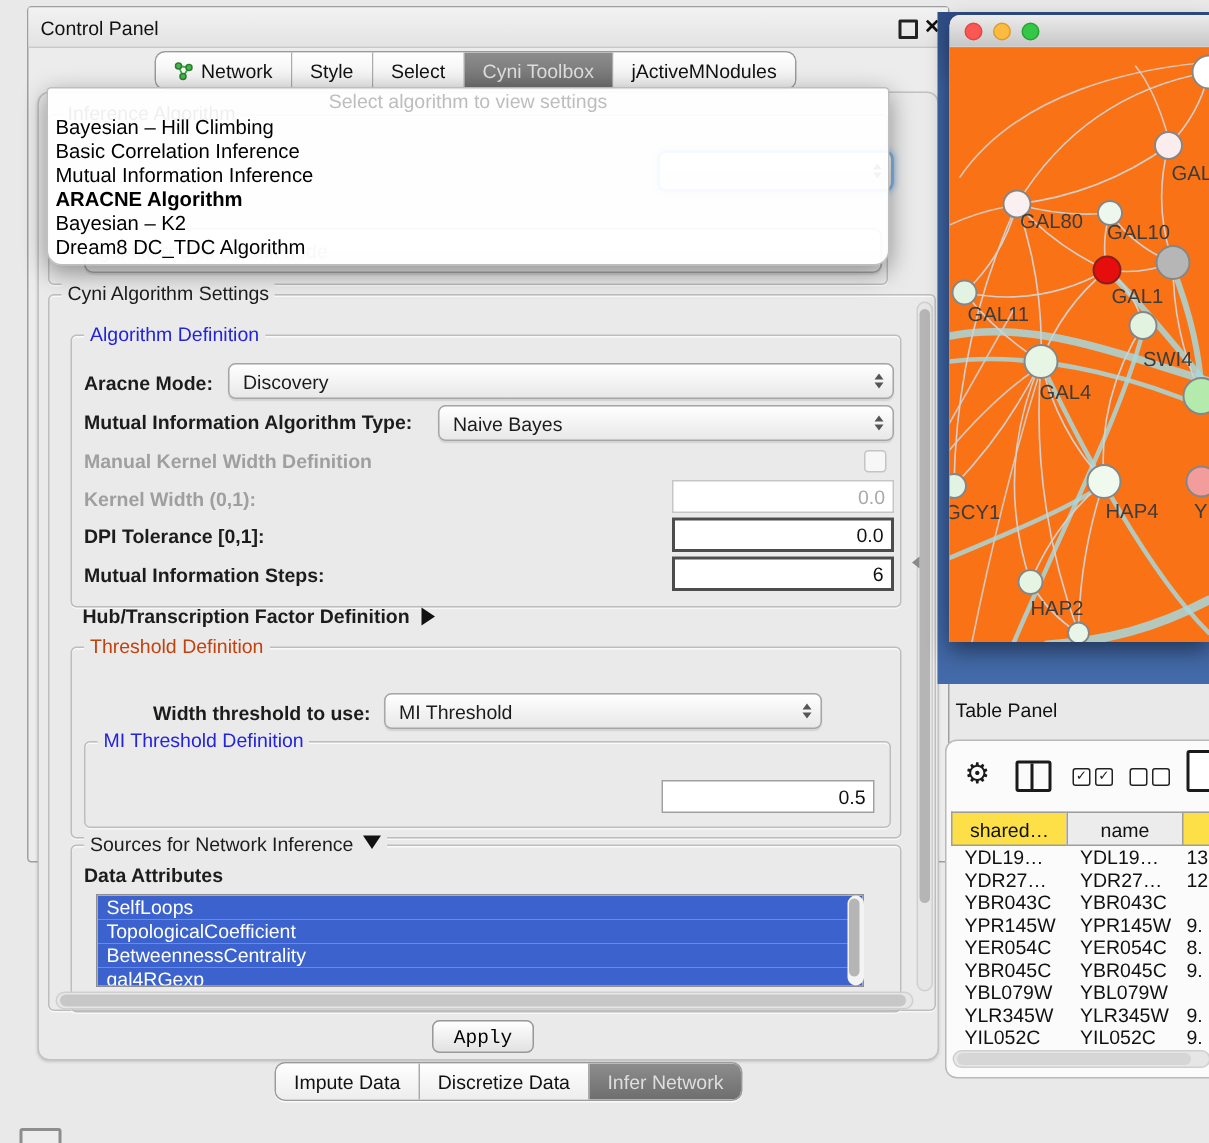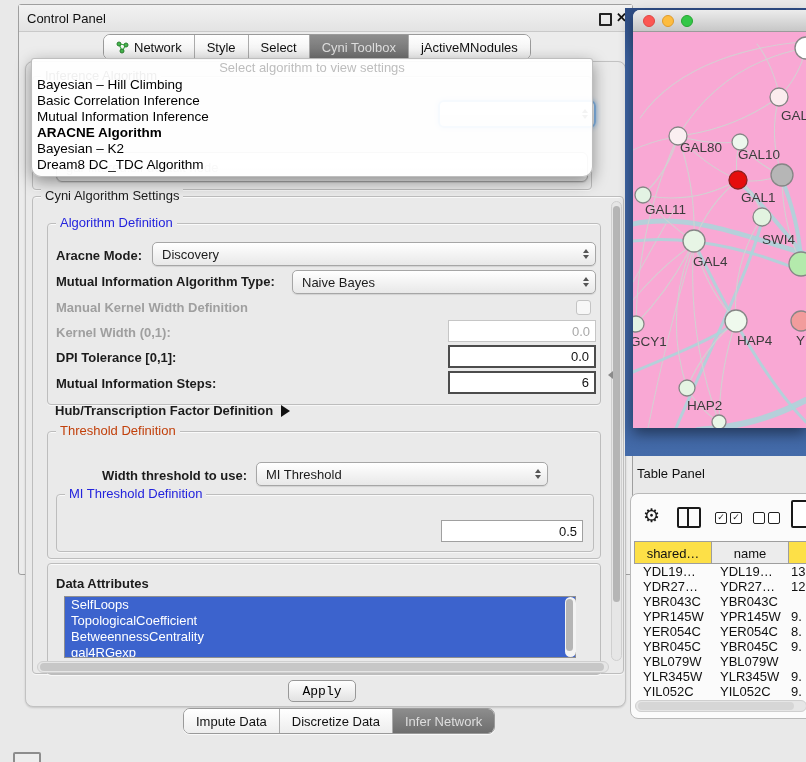--- a/index.html
+++ b/index.html
@@ -71,21 +71,21 @@
   #net-frame{position:absolute;left:625px;top:8px;width:181px;height:448px;
     background:linear-gradient(#2e4d85,#3d63a2 12%,#3d63a2 88%,#446ba9);}
   #net-window{position:absolute;left:8px;top:2px;width:173px;height:418px;background:#fff;
     border-radius:7px 0 0 0;box-shadow:0 6px 14px rgba(0,0,0,.45);}
   #net-titlebar{position:absolute;left:0;top:0;width:100%;height:22px;border-radius:7px 0 0 0;
     background:linear-gradient(#ececec,#c7c7c7);border-bottom:1px solid #9b9b9b;box-sizing:border-box;}
   .tl{position:absolute;top:5px;width:12px;height:12px;border-radius:50%;box-sizing:border-box;}
   #tl-close{left:10px;background:#fc5753;border:1px solid #df4744;}
   #tl-min{left:29px;background:#fdbc40;border:1px solid #de9b2d;}
   #tl-zoom{left:48px;background:#34c748;border:1px solid #27a532;}
-  #net-canvas{position:absolute;left:0;top:22px;width:173px;height:396px;overflow:hidden;background:#f9a8d4;}
+  #net-canvas{position:absolute;left:0;top:22px;width:173px;height:396px;overflow:hidden;background:#f97316;}
   #netsvg{font-family:"Liberation Sans",sans-serif;}
   
   #table-panel-title{position:absolute;left:637px;top:466px;font-size:13px;color:#111;}
   #table-card{position:absolute;left:630px;top:493px;width:184px;height:226px;background:#fbfbfb;
     border:1px solid #b9b9b9;border-radius:8px;box-sizing:border-box;}
   .tool-ic{position:absolute;}
   #gear-ic{left:12px;top:10px;font-size:19px;color:#1a1a1a;}
   #split-ic{left:46px;top:13px;width:20px;height:17px;border:2px solid #1a1a1a;border-radius:2px;}
   #split-ic::after{content:"";position:absolute;left:8px;top:0;width:2px;height:17px;background:#1a1a1a;}
   .cbx{position:absolute;width:10px;height:10px;border:1.5px solid #222;border-radius:2px;font-size:9px;
@@ -206,20 +206,23 @@
                 <span class="tri-dn"></span>
               </span>
           </div>
           <div class="grp" style="left:8px;top:62px;width:538px;height:58px;">
             <span class="legend blue">MI Threshold Definition</span>
             <input class="tfield" style="left: 384px; top: 25px; width: 142px; height: 22px;" value="0.5">
           </div>
         </div>
 
         <div class="grp" style="left:14px;top:366px;width:554px;height:112px;">
+          <span class="legend">
+            <span>Sources for Network Inference</span><span class="arrow-down"></span>
+          </span>
           <span class="lbl" style="left:8px;top:12px;">Data Attributes</span>
           <div id="attr-list" style="left:16px;top:32px;width:512px;height:62px;">
               <div class="attr-item">SelfLoops</div>
               <div class="attr-item">TopologicalCoefficient</div>
               <div class="attr-item">BetweennessCentrality</div>
               <div class="attr-item">gal4RGexp</div>
             </div>
           <div class="sb-v" style="left:517px;top:33px;height:60px;background:#f3f3f3;border:none;">
             <div class="thumb" style="top:2px;height:52px;"></div>
           </div>

